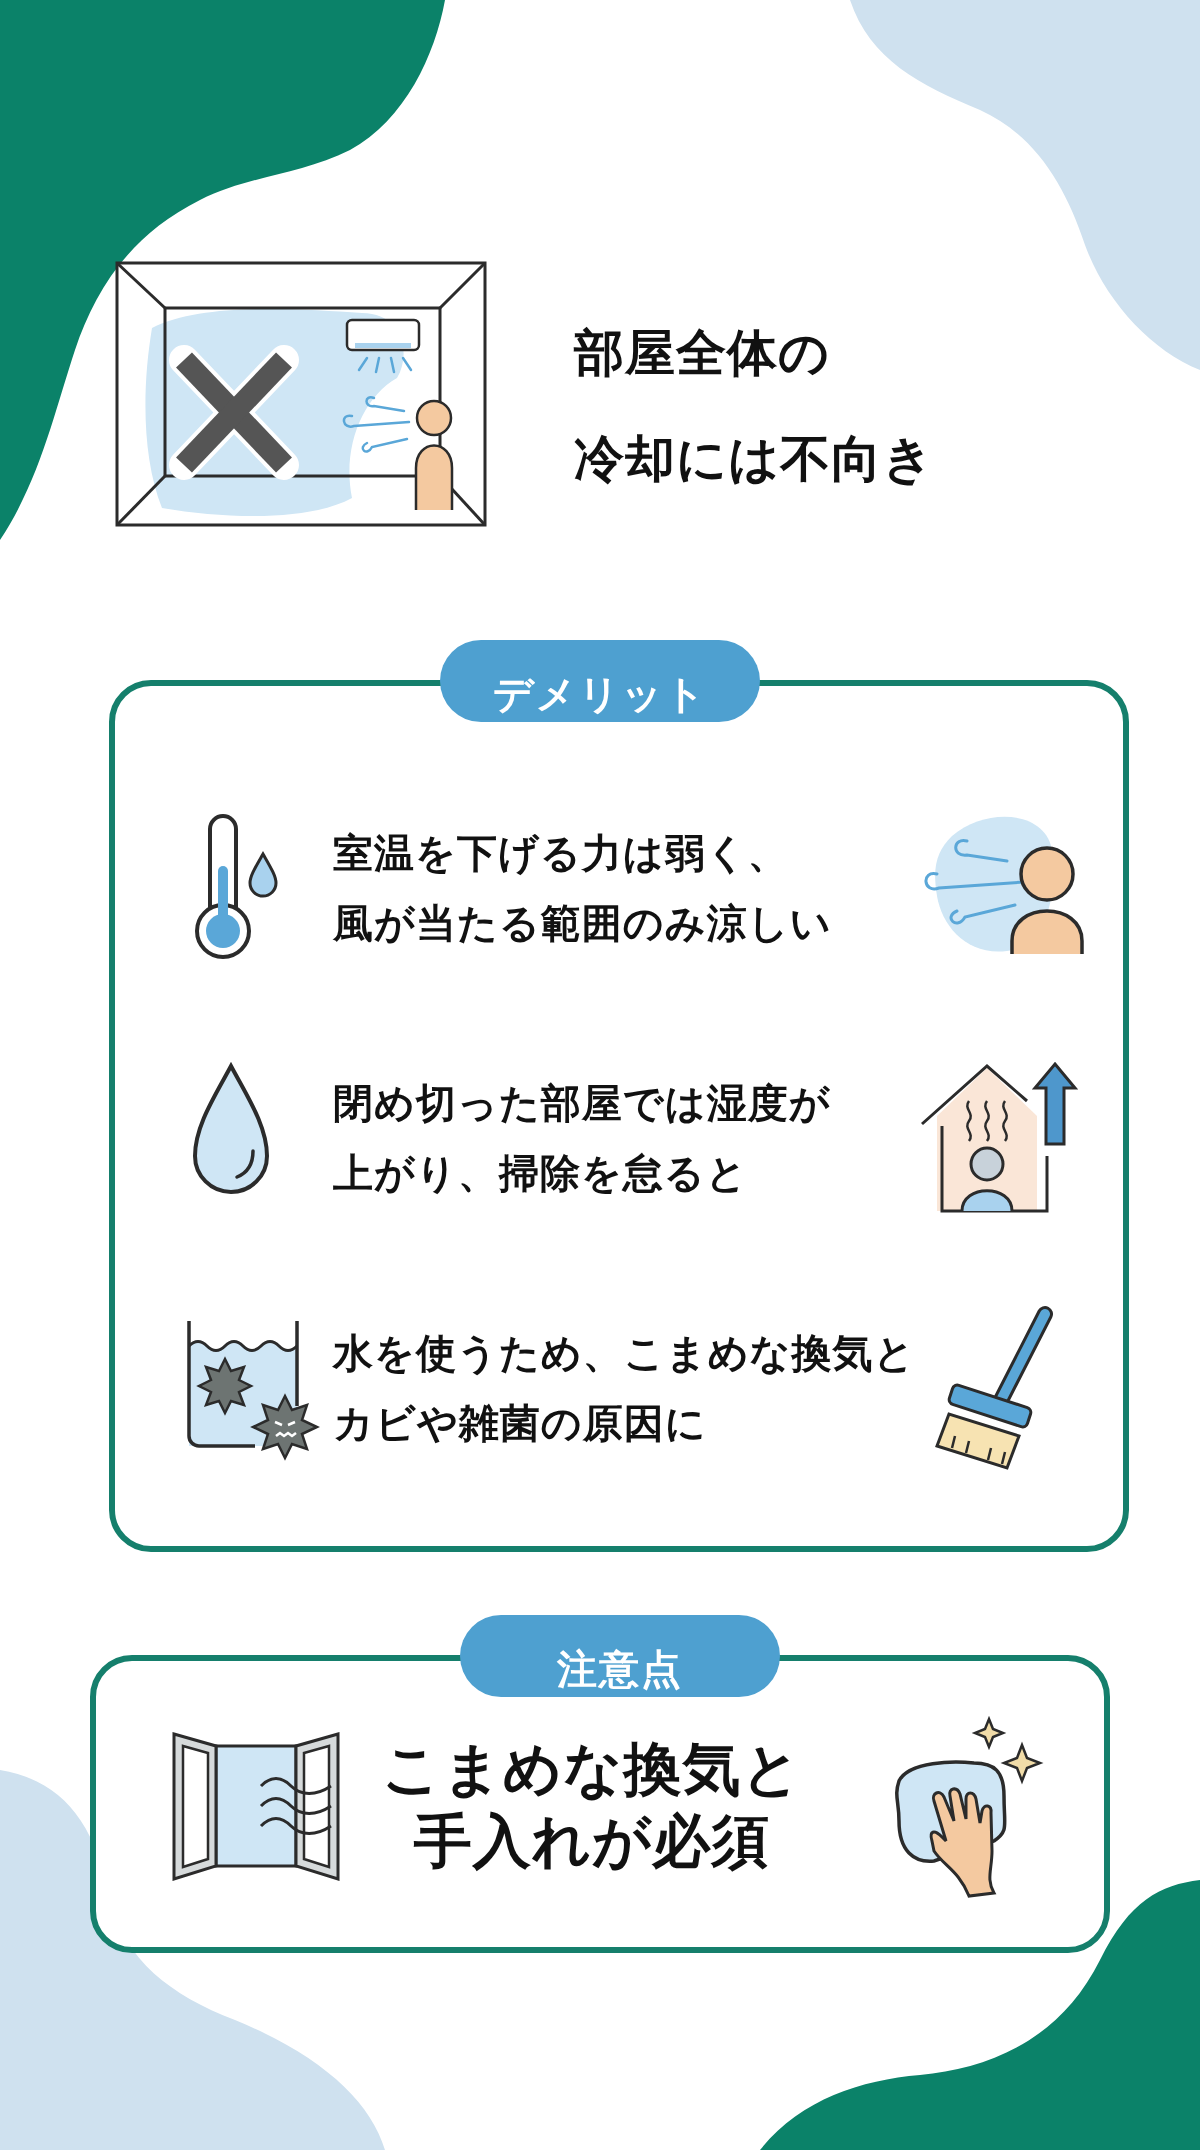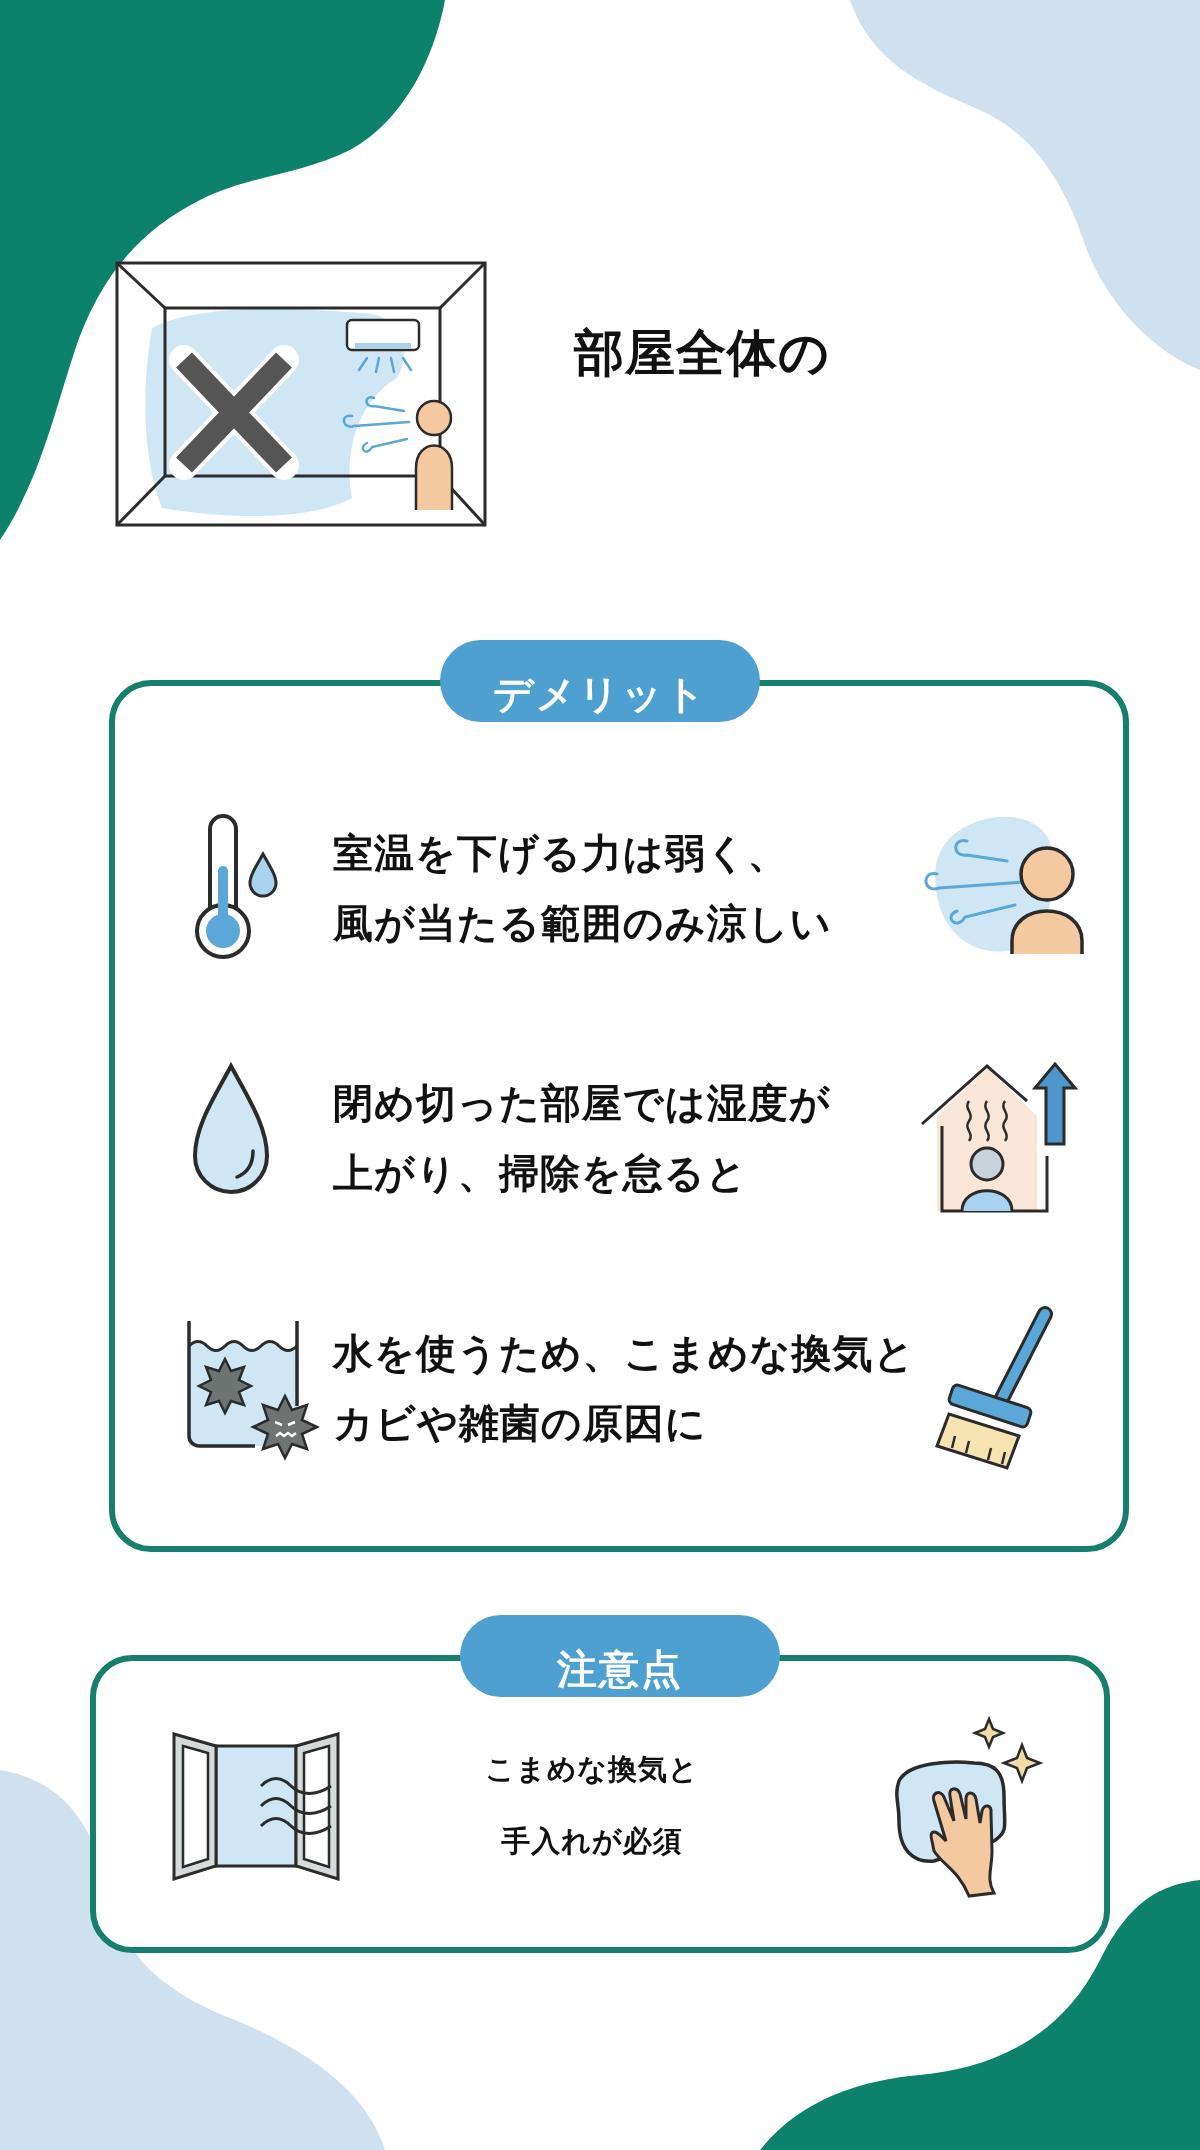--- a/index.html
+++ b/index.html
@@ -20,21 +20,21 @@
   .pill-demerit { top: 640px; left: 600px; }
   .pill-caution { top: 1615px; left: 620px; }
 
   .row { position: absolute; left: 0; width: 1008px; height: 180px; }
   .row .icon-left { position: absolute; left: 60px; top: 0; width: 160px; height: 180px; }
   .row .text { position: absolute; left: 218px; top: 22px; font-weight: bold; font-size: 40px; line-height: 70px; color: #111; white-space: nowrap; letter-spacing: 1px; }
   .row .icon-right { position: absolute; right: 36px; top: 0; width: 180px; height: 180px; }
 
   .caution-row { position: absolute; left: 0; top: 0; width: 1008px; height: 286px; }
   .caution-row .icon-left { position: absolute; left: 70px; top: 70px; width: 180px; height: 150px; }
-  .caution-row .text { position: absolute; left: 0; right: 16px; top: 72px; text-align: center; font-weight: bold; font-size: 29px; line-height: 72px; color: #111; white-space: nowrap; letter-spacing: 1px; }
+  .caution-row .text { position: absolute; left: 0; right: 16px; top: 72px; text-align: center; font-weight: bold; font-size: 58px; line-height: 72px; color: #111; white-space: nowrap; letter-spacing: 1px; }
   .caution-row .icon-right { position: absolute; right: 60px; top: 40px; width: 170px; height: 200px; }
 
   svg { display: block; }
 </style>
 </head>
 <body>
 
 <svg class="bg-layer" viewBox="0 0 1200 2150" width="1200" height="2150">
   <path d="M0,0 L445,0 C435,55 405,120 350,150 C300,175 250,175 200,200 C130,235 95,290 75,350 C55,410 40,480 0,540 Z" fill="#0b8269"></path>
   <path d="M850,0 L1200,0 L1200,370 C1150,350 1105,300 1085,245 C1065,185 1035,135 980,110 C920,85 870,60 850,0 Z" fill="#cfe1ef"></path>
@@ -65,20 +65,21 @@
     <path d="M262,140 c-10,-4 -10,10 0,8 l30,5 M240,158 c-12,-3 -10,14 2,10 l55,-4 M255,185 c-10,5 0,14 5,4 l35,-8" stroke="#5aa7d8" stroke-width="2.5" fill="none" stroke-linecap="round"></path>
     <g>
       <circle cx="322" cy="160" r="17" fill="#f4c9a0" stroke="#2b2b2b" stroke-width="2.5"></circle>
       <path d="M304,252 L304,210 C304,180 340,180 340,210 L340,252" fill="#f4c9a0" stroke="#2b2b2b" stroke-width="2.5"></path>
     </g>
   </svg>
 </div>
 
 <div class="hero-title">
   <div>部屋全体の</div>
+  <div>冷却には不向き</div>
 </div>
 
 <div class="card card-demerit">
 
   <div class="row" style="top:110px;">
     <div class="icon-left">
       <svg viewBox="0 0 160 180" width="160" height="180">
         <rect x="35" y="20" width="26" height="110" rx="13" fill="#fff" stroke="#2b2b2b" stroke-width="4"></rect>
         <circle cx="48" cy="135" r="26" fill="#fff" stroke="#2b2b2b" stroke-width="4"></circle>
         <rect x="43" y="70" width="10" height="65" rx="5" fill="#5aa7d8"></rect>

